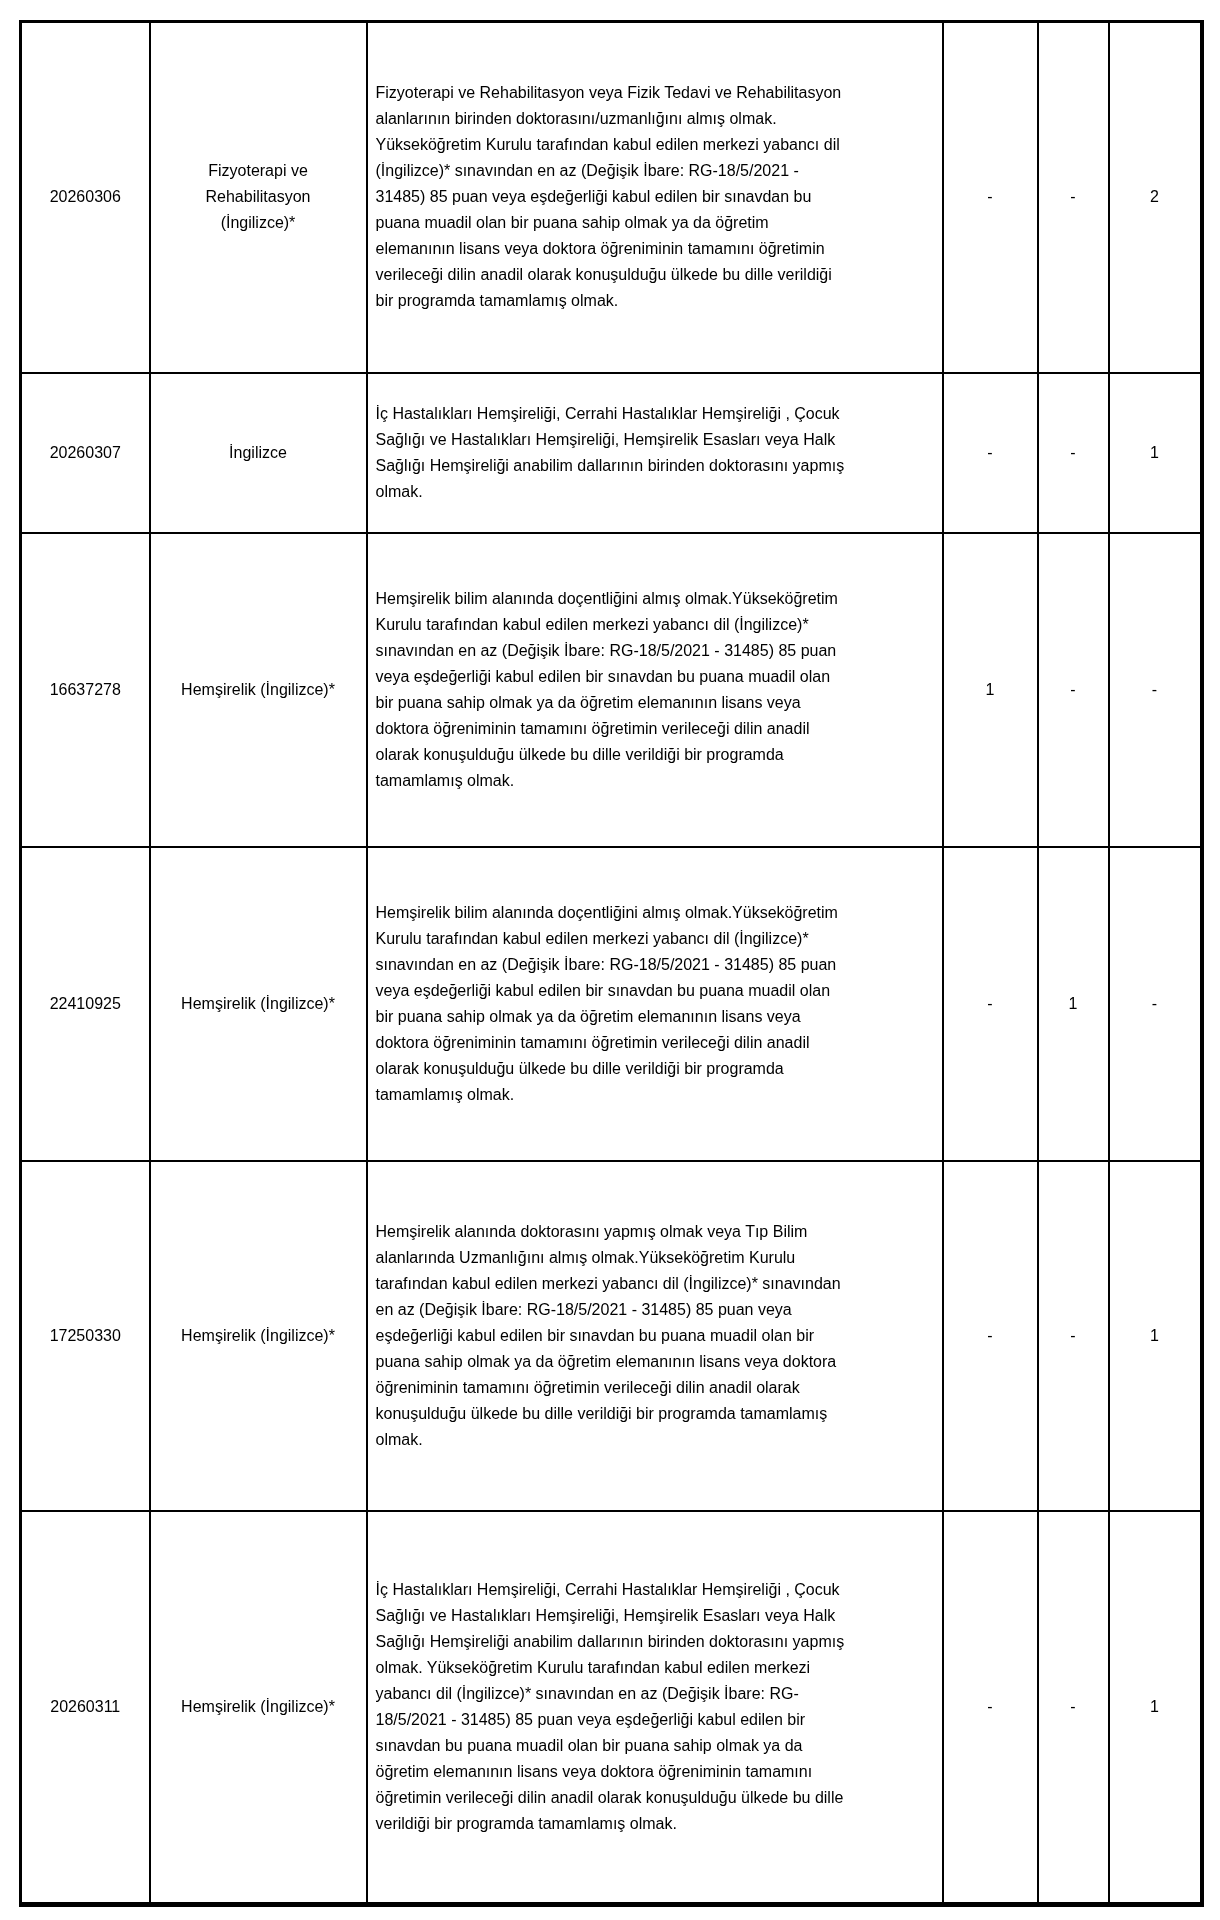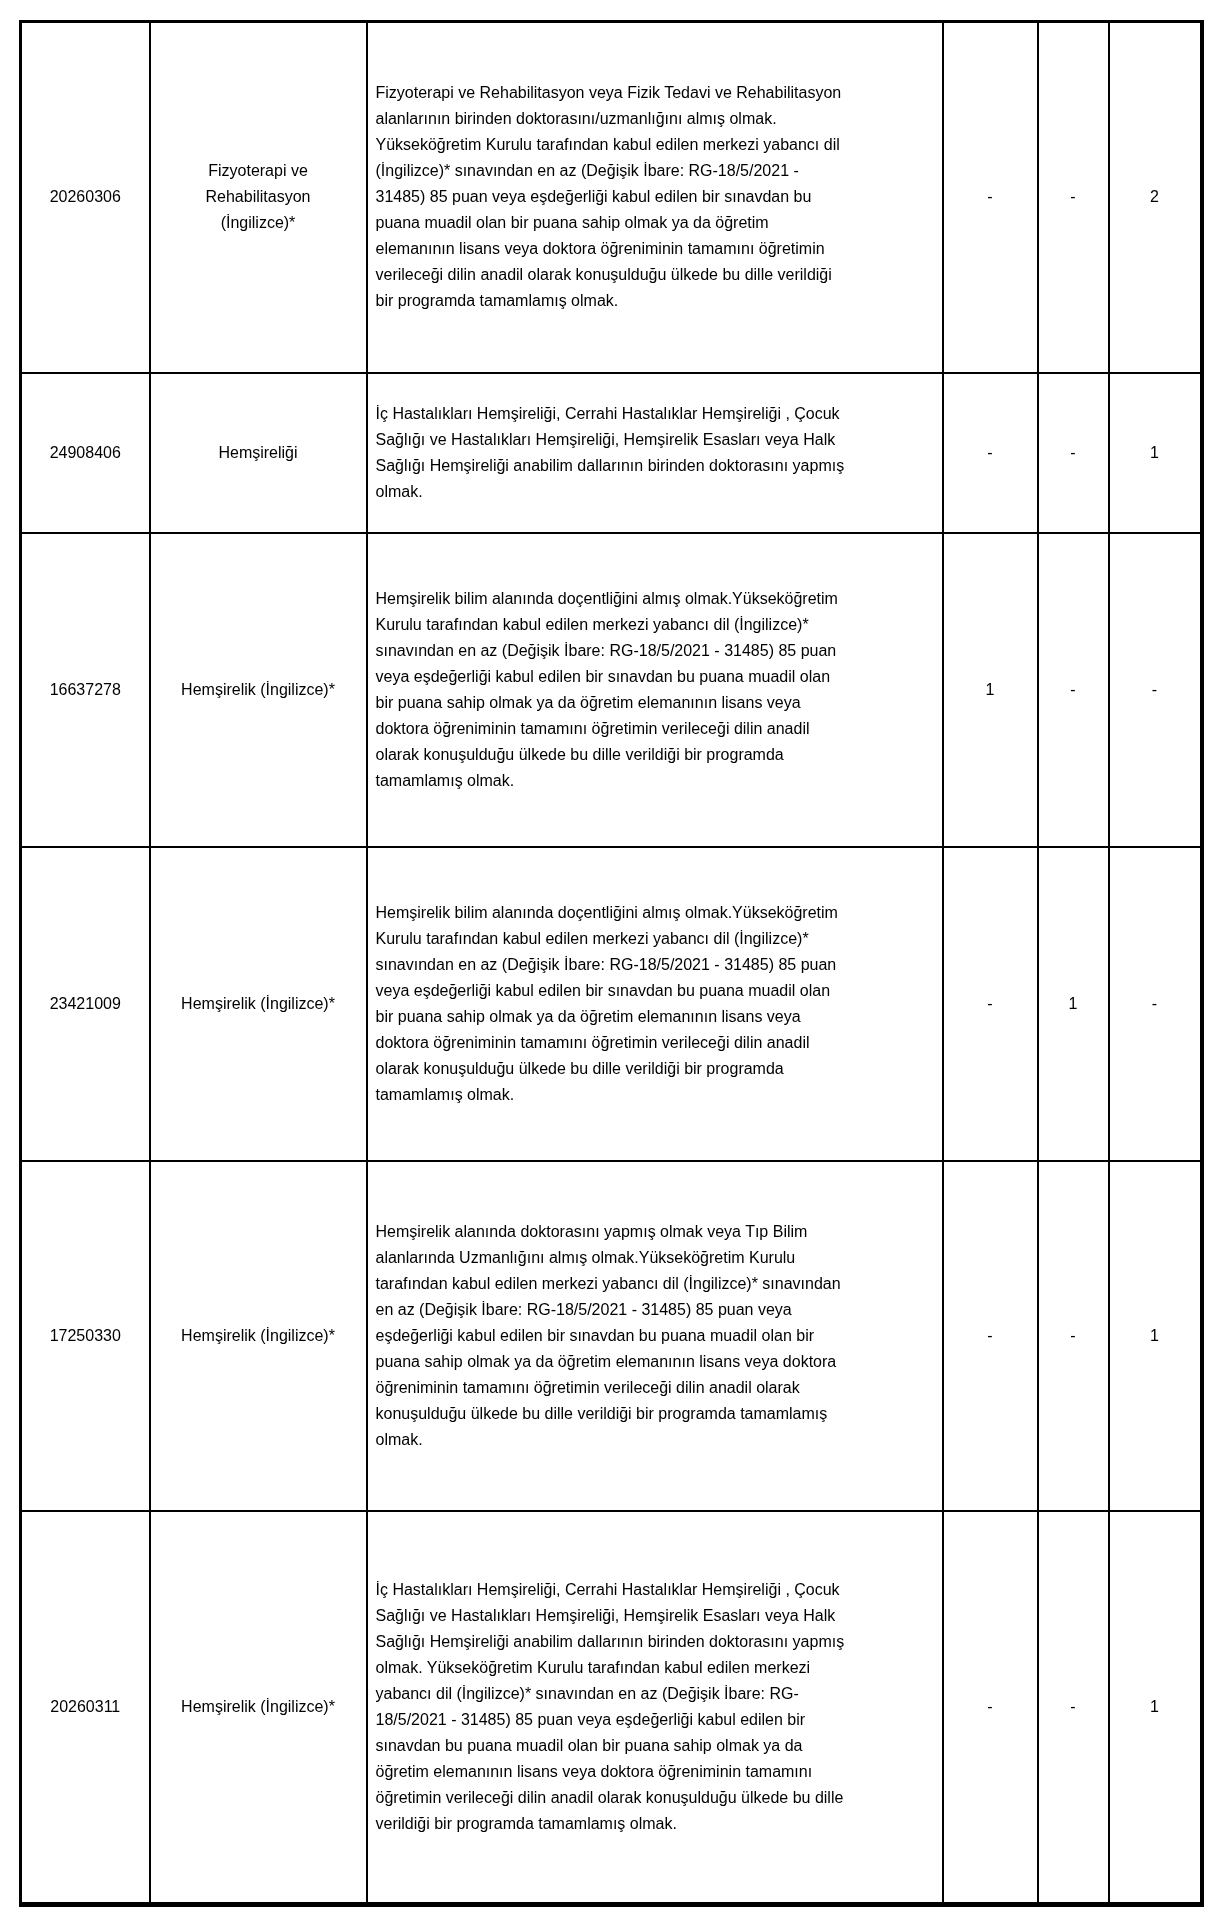--- a/index.html
+++ b/index.html
@@ -90,22 +90,22 @@
 31485) 85 puan veya eşdeğerliği kabul edilen bir sınavdan bu
 puana muadil olan bir puana sahip olmak ya da öğretim
 elemanının lisans veya doktora öğreniminin tamamını öğretimin
 verileceği dilin anadil olarak konuşulduğu ülkede bu dille verildiği
 bir programda tamamlamış olmak.</td>
       <td class="col-q1">-</td>
       <td class="col-q2">-</td>
       <td class="col-q3">2</td>
     </tr>
     <tr class="r1">
-      <td class="col-code">24908406</td>
-      <td class="col-program">Hemşireliği</td>
+      <td class="col-code">20260307</td>
+      <td class="col-program">İngilizce</td>
       <td class="col-desc">İç Hastalıkları Hemşireliği, Cerrahi Hastalıklar Hemşireliği , Çocuk
 Sağlığı ve Hastalıkları Hemşireliği, Hemşirelik Esasları veya Halk
 Sağlığı Hemşireliği anabilim dallarının birinden doktorasını yapmış
 olmak.</td>
       <td class="col-q1">-</td>
       <td class="col-q2">-</td>
       <td class="col-q3">1</td>
     </tr>
     <tr class="r2">
       <td class="col-code">16637278</td>
@@ -116,21 +116,21 @@
 veya eşdeğerliği kabul edilen bir sınavdan bu puana muadil olan
 bir puana sahip olmak ya da öğretim elemanının lisans veya
 doktora öğreniminin tamamını öğretimin verileceği dilin anadil
 olarak konuşulduğu ülkede bu dille verildiği bir programda
 tamamlamış olmak.</td>
       <td class="col-q1">1</td>
       <td class="col-q2">-</td>
       <td class="col-q3">-</td>
     </tr>
     <tr class="r3">
-      <td class="col-code">23421009</td>
+      <td class="col-code">22410925</td>
       <td class="col-program">Hemşirelik (İngilizce)*</td>
       <td class="col-desc">Hemşirelik bilim alanında doçentliğini almış olmak.Yükseköğretim
 Kurulu tarafından kabul edilen merkezi yabancı dil (İngilizce)*
 sınavından en az (Değişik İbare: RG-18/5/2021 - 31485) 85 puan
 veya eşdeğerliği kabul edilen bir sınavdan bu puana muadil olan
 bir puana sahip olmak ya da öğretim elemanının lisans veya
 doktora öğreniminin tamamını öğretimin verileceği dilin anadil
 olarak konuşulduğu ülkede bu dille verildiği bir programda
 tamamlamış olmak.</td>
       <td class="col-q1">-</td>

